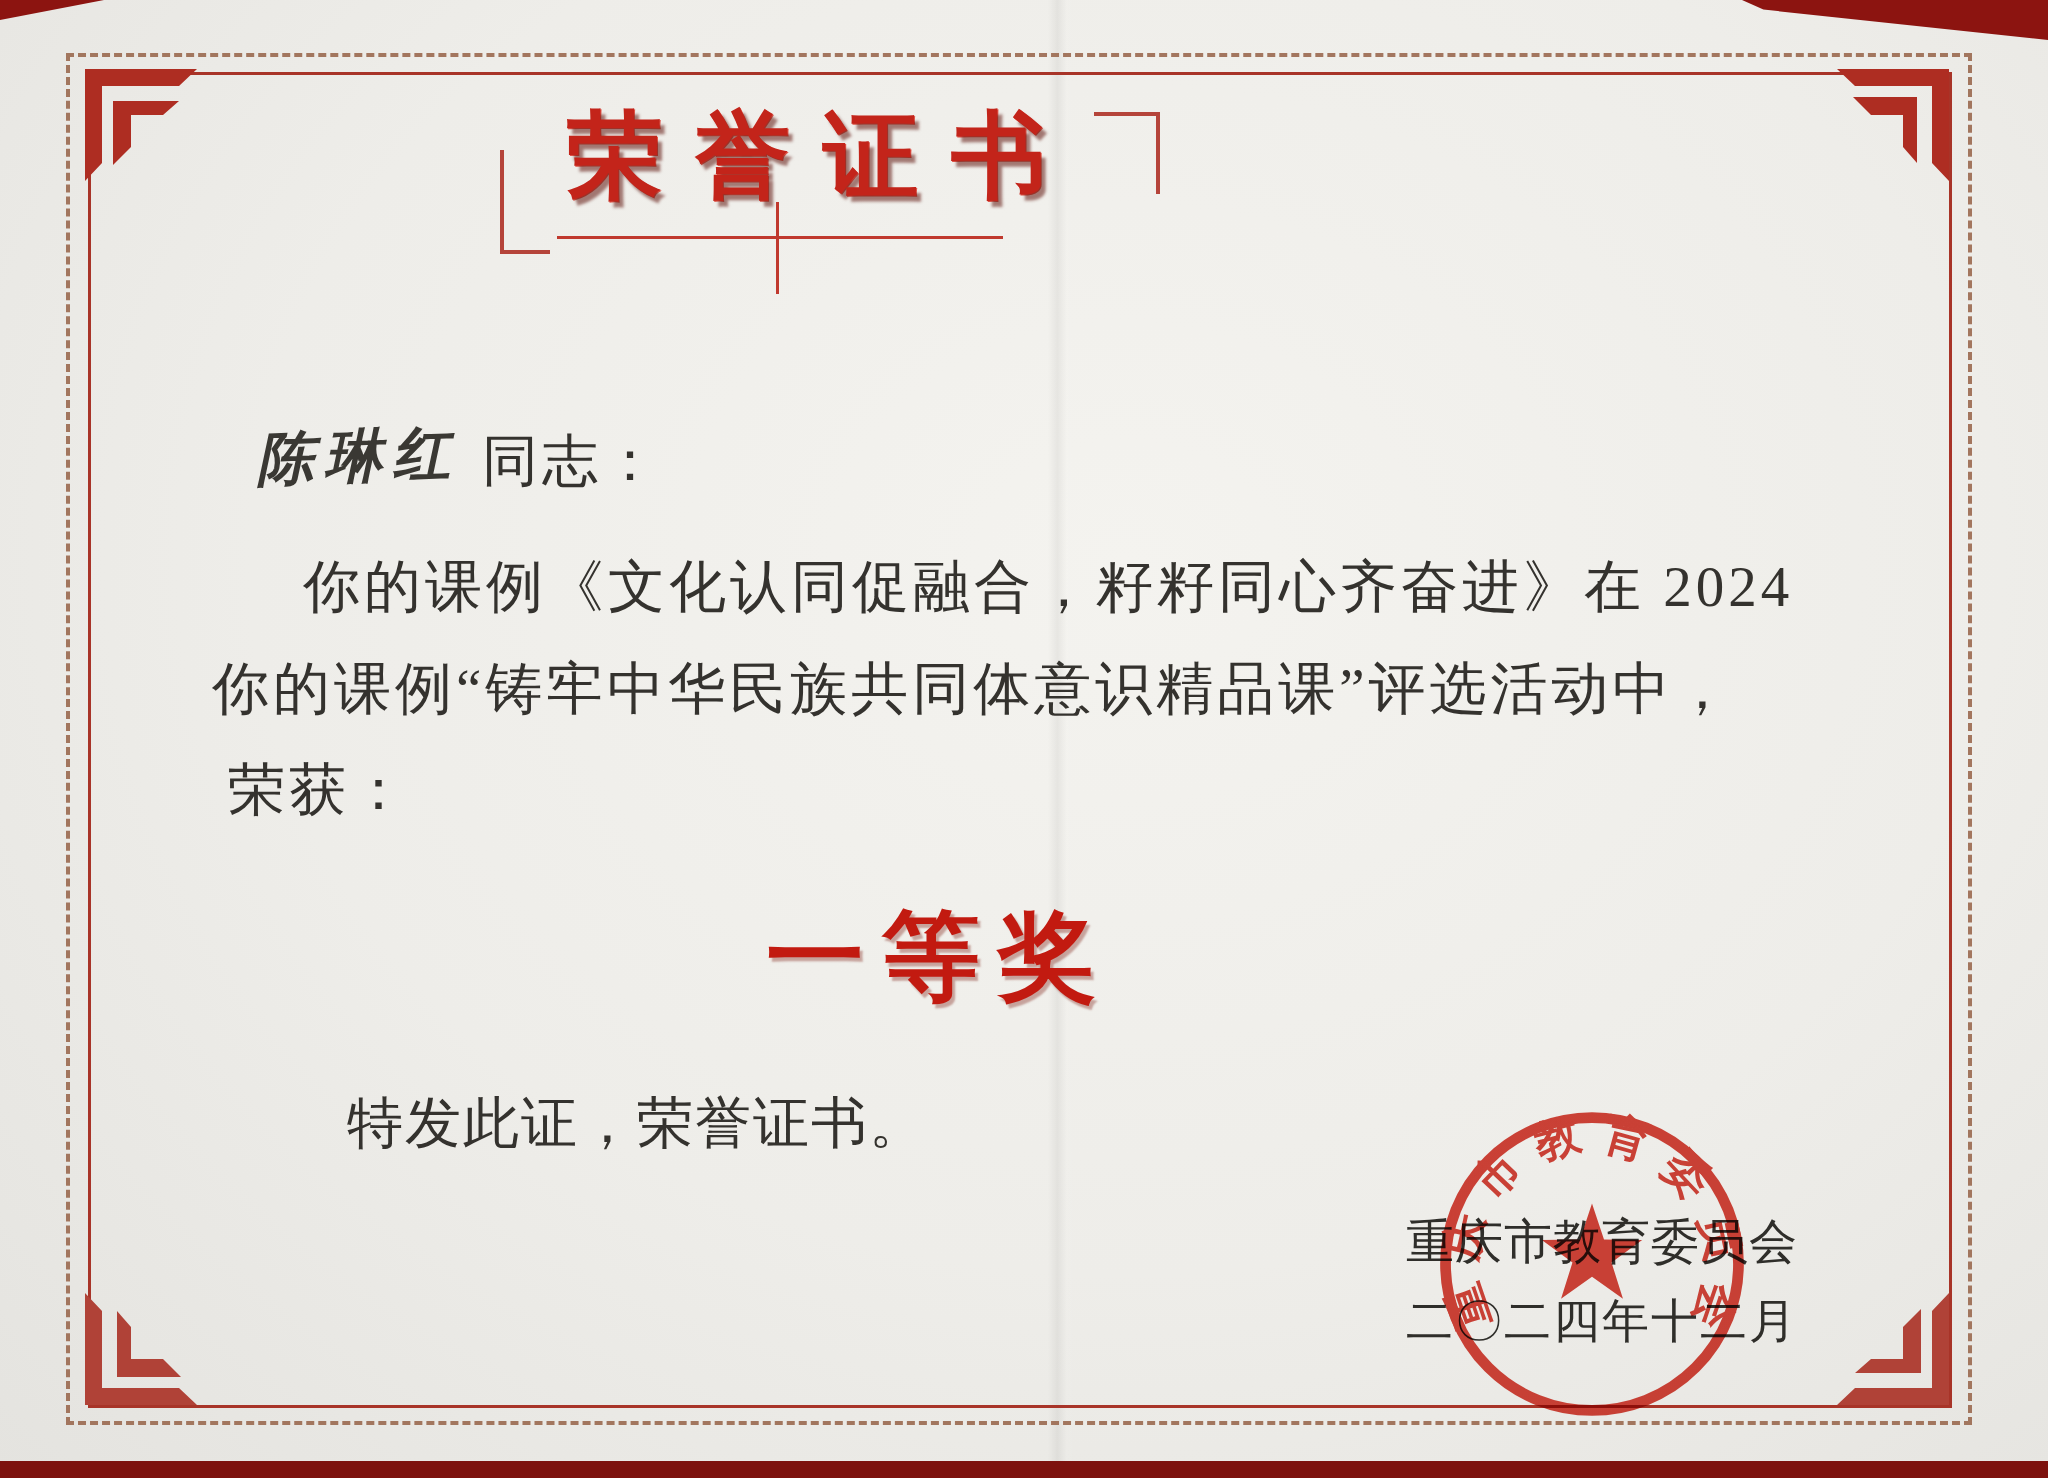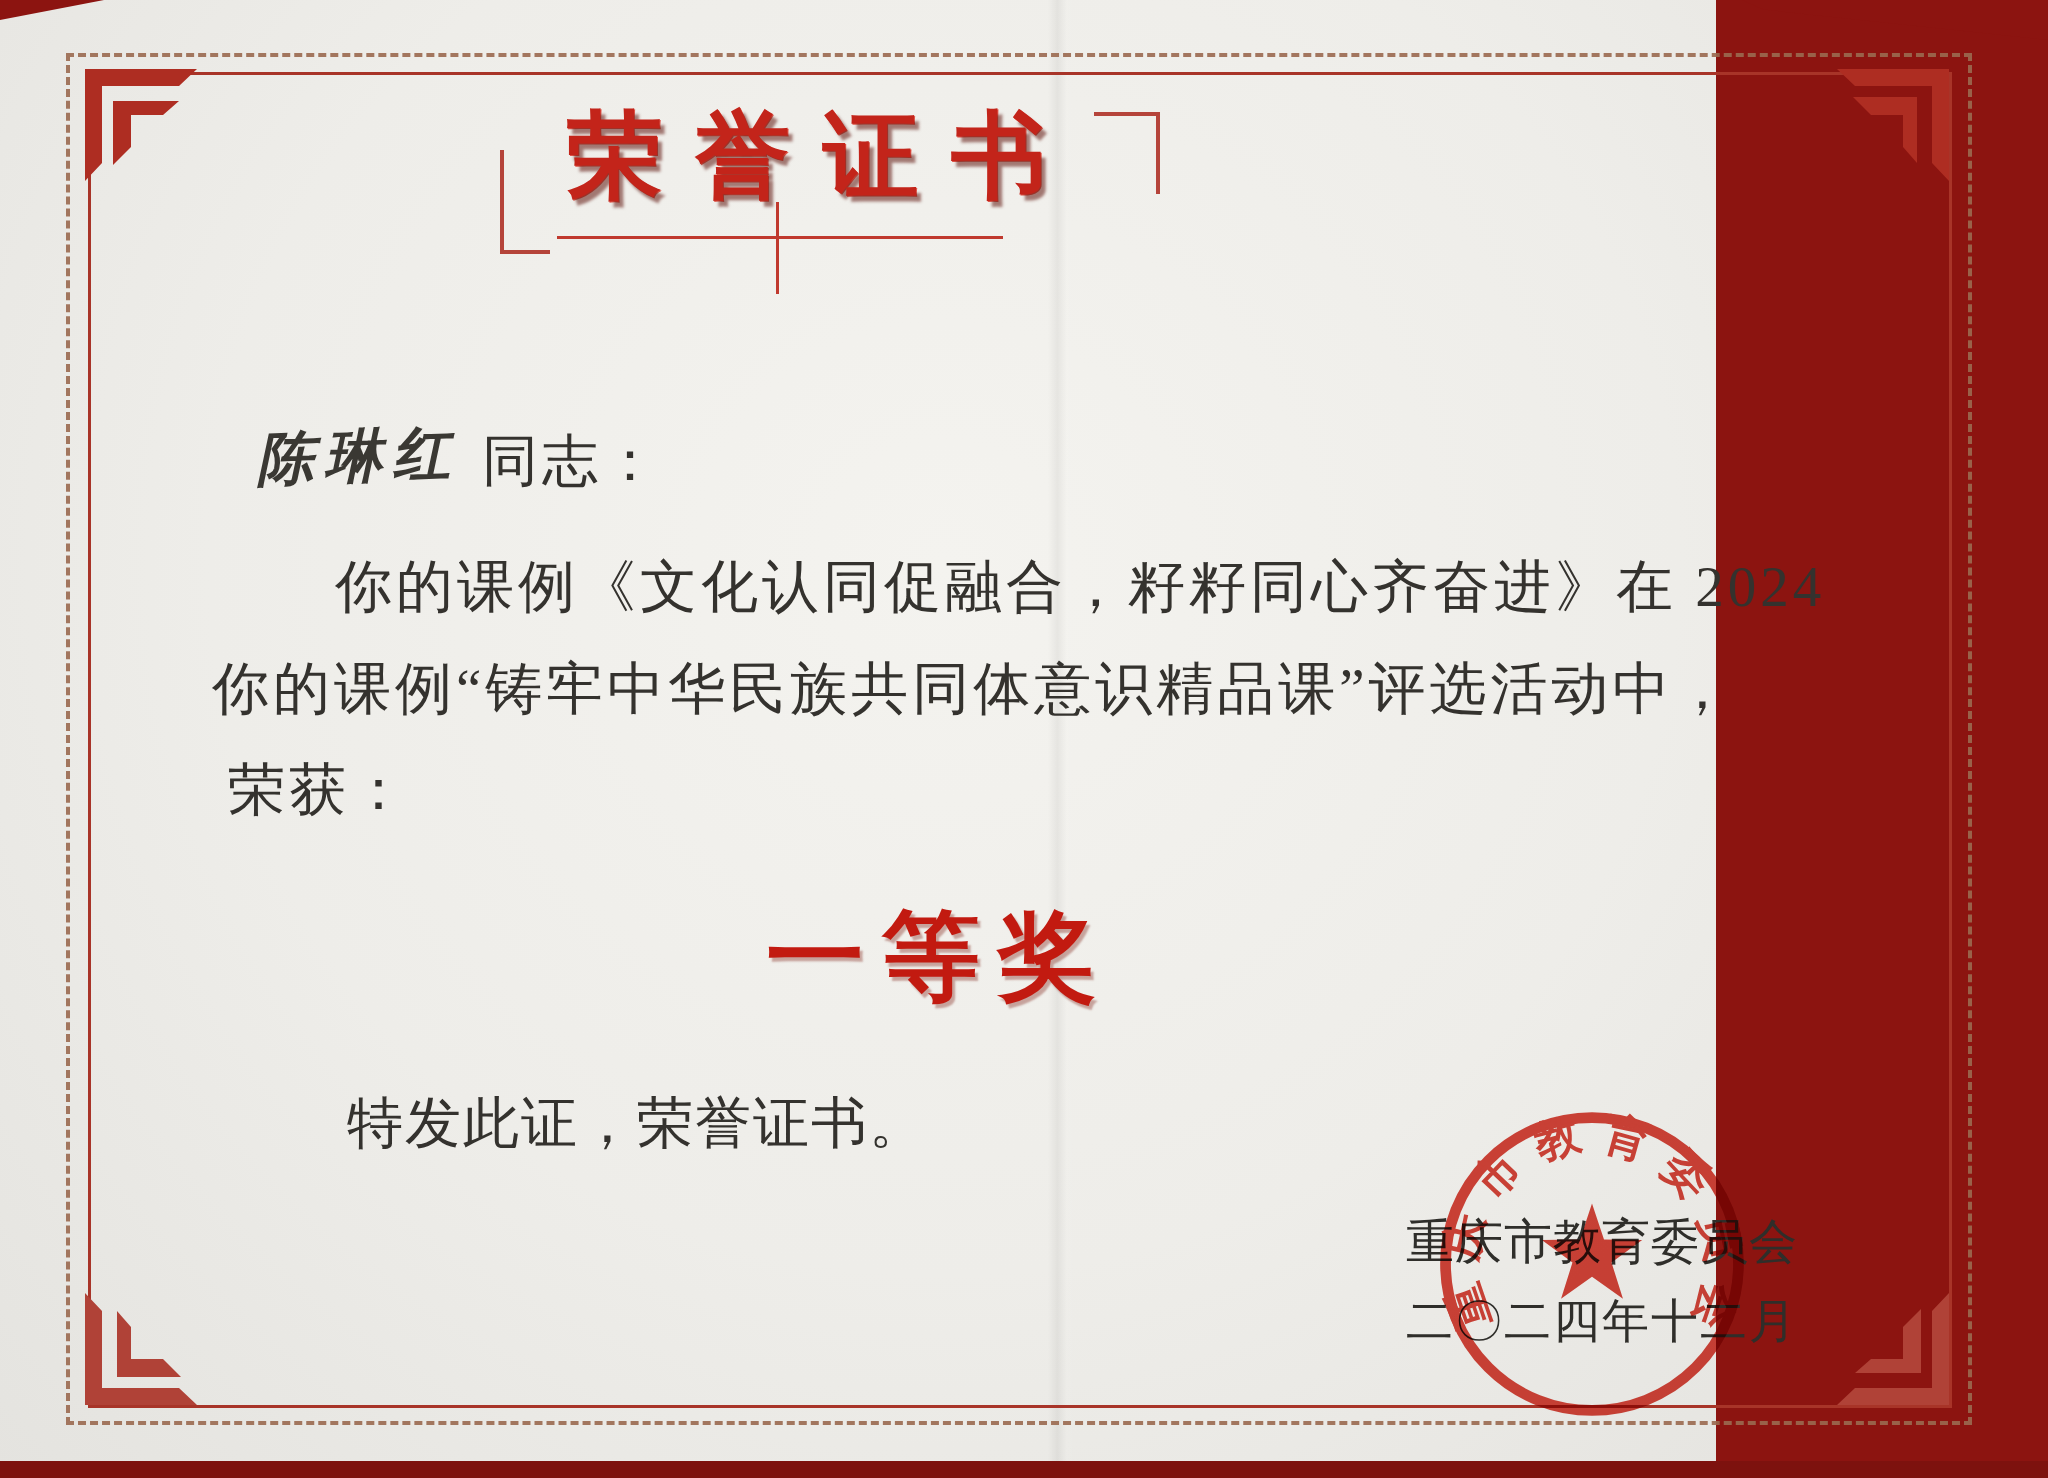--- a/index.html
+++ b/index.html
@@ -1,21 +1,21 @@
 <!DOCTYPE html>
 <html><head>
 <meta charset="utf-8">
 <style>
   html,body{margin:0;padding:0;}
   body{
     width:2048px;height:1478px;overflow:hidden;
     font-family:"Liberation Serif","DejaVu Serif",serif;
     background:#8c1410;
   }
-  .stage{position:relative;width:1716px;height:1478px;}
+  .stage{position:relative;width:2048px;height:1478px;}
   
   .paper{
     position:absolute;inset:0;
     background:radial-gradient(ellipse at 55% 38%,#f4f3ef 0%,#eeede9 55%,#e4e3df 100%);
   }
   .crease{
     position:absolute;left:1048px;top:0;width:28px;height:1478px;
     background:linear-gradient(to right,rgba(0,0,0,0),rgba(0,0,0,0.05),rgba(255,255,255,0.05),rgba(0,0,0,0));
   }
   
@@ -61,21 +61,21 @@
   .salutation-name{
     position:absolute;left:256px;top:418px;
     font-size:58px;font-style:italic;font-weight:600;letter-spacing:10px;
     color:#3a3833;transform:rotate(-2deg);white-space:nowrap;
   }
   .salutation-suffix{
     position:absolute;left:482px;top:424px;
     font-size:56px;letter-spacing:4px;white-space:nowrap;
   }
   .body-line{position:absolute;font-size:57px;letter-spacing:4px;white-space:nowrap;}
-  .body-line.l1{left:303px;top:549px;margin-left:32px;}
+  .body-line.l1{left:303px;top:549px;}
   .body-line.l2{left:212px;top:651px;}
   .body-line.l3{left:228px;top:752px;}
   .award{
     position:absolute;left:766px;top:892px;
     font-size:98px;font-weight:900;letter-spacing:18px;white-space:nowrap;
     color:#c21a10;text-shadow:3px 4px 2px rgba(120,20,10,0.35);
   }
   .closing{position:absolute;left:347px;top:1086px;font-size:56px;letter-spacing:2px;white-space:nowrap;}
   .issuer{position:absolute;left:1406px;top:1210px;font-size:48px;letter-spacing:1px;white-space:nowrap;color:#2f2e2a;}
   .cert-date{position:absolute;left:1406px;top:1290px;font-size:47px;letter-spacing:2px;white-space:nowrap;color:#2f2e2a;}

